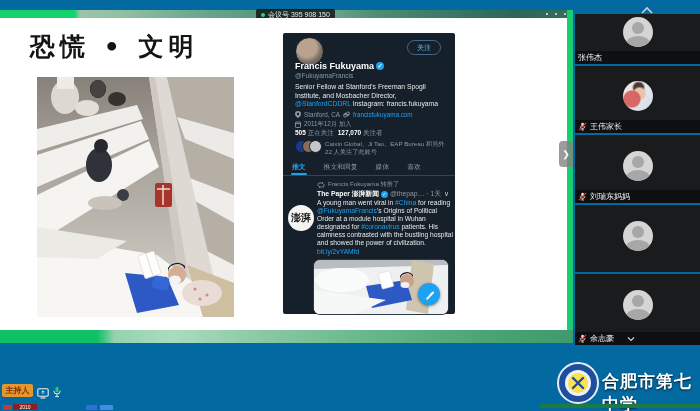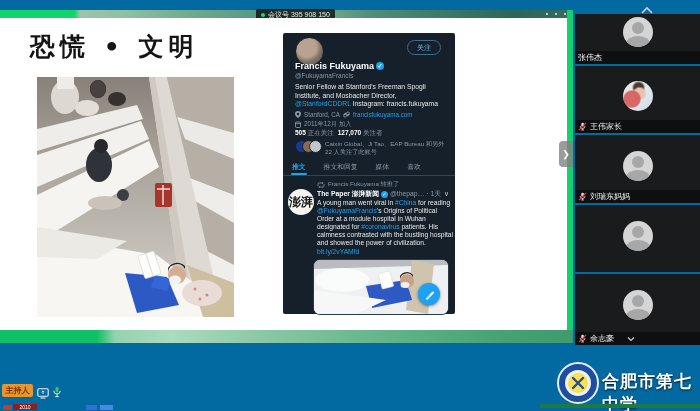--- a/index.html
+++ b/index.html
@@ -46,23 +46,23 @@
   .tw-social{left:12px;top:107px;display:flex;gap:4px;}
   .mini-avs{position:relative;width:26px;height:12px;flex:none;}
   .mini-avs span{position:absolute;width:11px;height:11px;border-radius:50%;border:1px solid #15202b;}
   .tw-social .txt{width:122px;font-size:6.2px;line-height:7.5px;color:#8899a6;}
   .tw-tabs{left:0;top:126px;width:172px;height:16px;display:flex;align-items:center;
     border-bottom:1px solid #38444d;}
   .tw-tab{font-size:6.8px;color:#8899a6;height:16px;display:flex;align-items:center;padding:0 9px;position:relative;}
   .tw-tab.active{color:#1da1f2;font-weight:bold;}
   .tw-tab.active::after{content:"";position:absolute;left:8px;right:8px;bottom:0;height:2px;background:#1da1f2;border-radius:2px;}
   .tw-rt{left:34px;top:147px;font-size:6.2px;color:#8899a6;display:flex;align-items:center;gap:3px;}
-  .paper-av{left:5px;top:156px;width:26px;height:26px;border-radius:50%;background:#f4f4f2;
+  .paper-av{left:5px;top:172px;width:26px;height:26px;border-radius:50%;background:#f4f4f2;
     display:flex;align-items:center;justify-content:center;font-family:"DejaVu Serif",serif;
-    font-weight:bold;font-size:12px;color:#111;}
+    font-weight:bold;font-size:10px;color:#111;}
   .tweet-head{left:34px;top:156px;width:132px;font-size:6.8px;color:#8899a6;display:flex;align-items:center;gap:2px;white-space:nowrap;}
   .tweet-head b{color:#fff;}
   .tweet-body{left:34px;top:166px;width:137px;font-size:6.7px;line-height:8.1px;color:#e7e9ea;}
   .tweet-img{left:30px;top:226px;width:134px;height:54px;border-radius:7px;overflow:hidden;border:1px solid #2a3a47;}
   .tw-fab{left:135px;top:250px;width:22px;height:22px;border-radius:50%;background:#1da1f2;
     display:flex;align-items:center;justify-content:center;box-shadow:0 1px 3px rgba(0,0,0,.5);}
 
   
   .collapse-btn{left:559px;top:141px;width:14px;height:26px;background:rgba(130,130,130,.8);
     border-radius:4px 0 0 4px;display:flex;align-items:center;justify-content:center;color:#fff;font-size:9px;}

